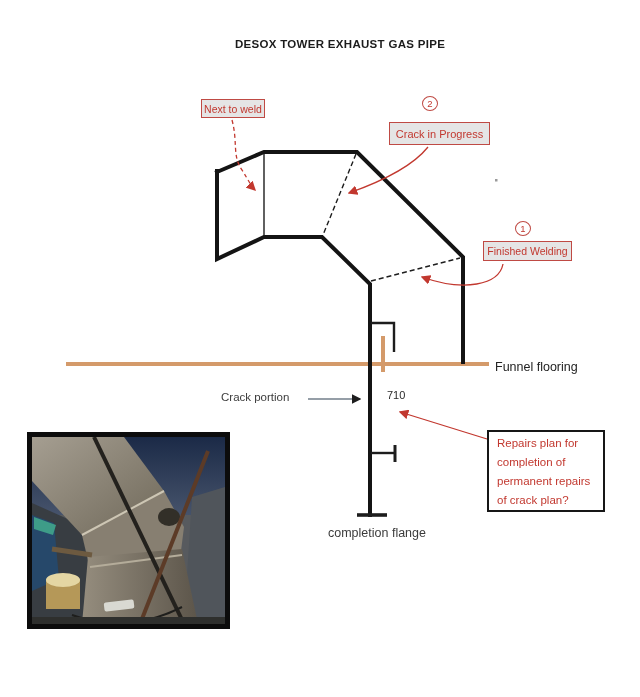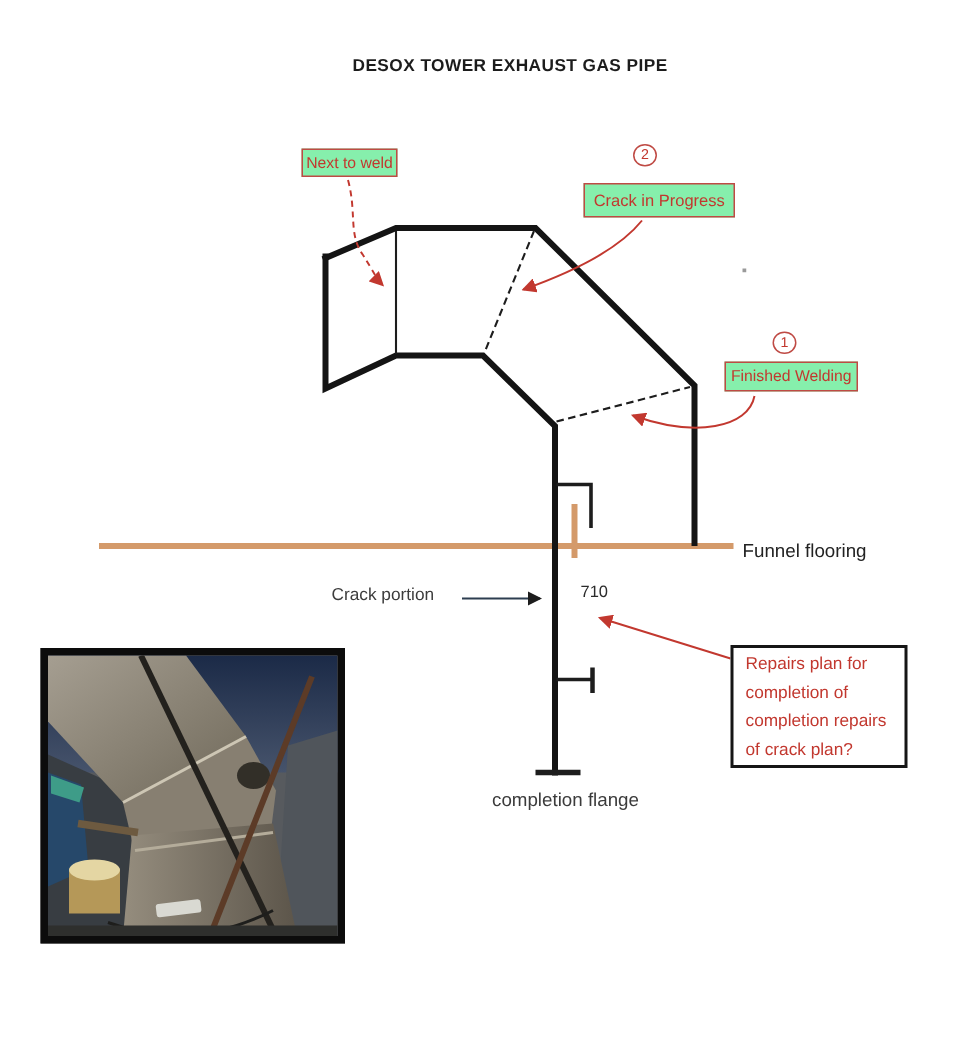--- a/index.html
+++ b/index.html
@@ -6,21 +6,21 @@
   .canvas{
     position:relative;width:640px;height:697px;background:#ffffff;overflow:hidden;
     font-family:"Liberation Sans", sans-serif;
   }
   .abs{position:absolute;}
   .title{
     font-size:11.5px;font-weight:bold;letter-spacing:.3px;color:#1c1c1c;white-space:nowrap;
   }
   svg.layer{position:absolute;left:0;top:0;}
   .red-box{
-    position:absolute;border:1px solid #bf4a44;color:#c2382f;background:#86efac;
+    position:absolute;border:1px solid #bf4a44;color:#c2382f;background:#e5e5e5;
     display:flex;align-items:center;justify-content:center;
     font-size:10.5px;white-space:nowrap;padding:0 4px;box-sizing:border-box;
   }
   .circle-num{
     position:absolute;width:16px;height:15px;border:1px solid #bf4a44;border-radius:50%;
     color:#c2382f;font-size:9.5px;display:flex;align-items:center;justify-content:center;
     box-sizing:border-box;background:#fff;
   }
   .plain-label{position:absolute;color:#222;font-size:12.5px;white-space:nowrap;}
   .gray-label{position:absolute;color:#3c3c3c;font-size:11.5px;white-space:nowrap;}
@@ -102,21 +102,21 @@
   <div class="circle-num" style="left:515px;top:221px;">
     <span>1</span>
   </div>
   <div class="red-box" style="left:483px;top:241px;width:89px;height:20px;">
     <span>Finished Welding</span>
   </div>
 
   <div class="repairs-box">
     <div>Repairs plan for</div>
     <div>completion of</div>
-    <div>completion repairs</div>
+    <div>permanent repairs</div>
     <div>of crack plan?</div>
   </div>
 
   <div class="plain-label" style="left:495px;top:360px;text-align:right;">Funnel flooring</div>
 
   <div class="gray-label" style="left:221px;top:391px;">Crack portion</div>
 
   <div class="dim-label" style="left:387px;top:389px;">710</div>
 
   <div class="plain-label" style="left:328px;top:526px;color:#3b3b3b;">completion flange</div>

